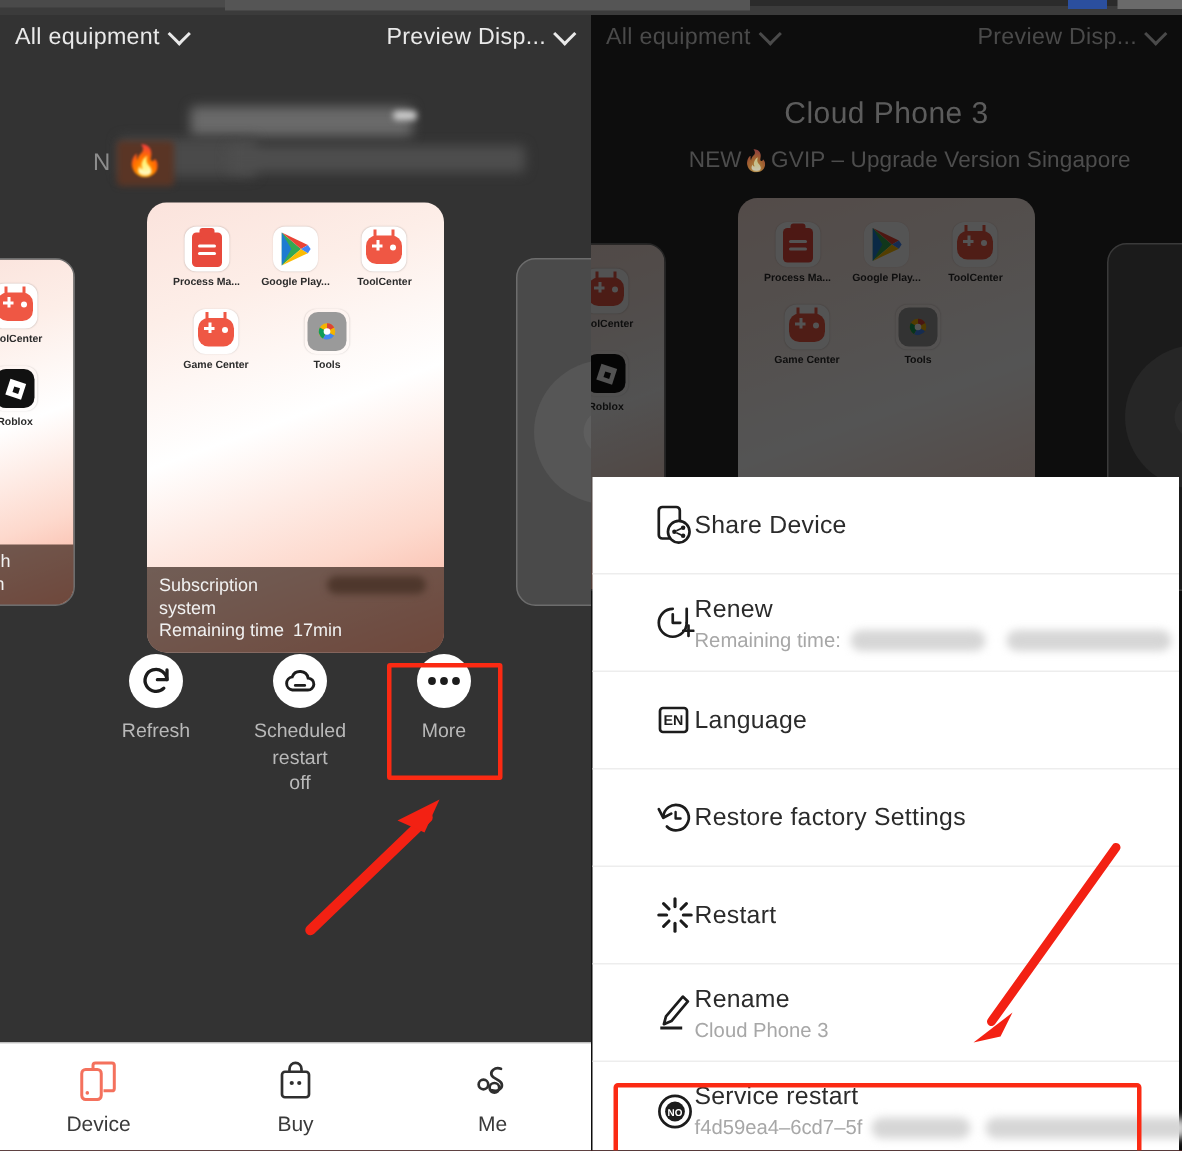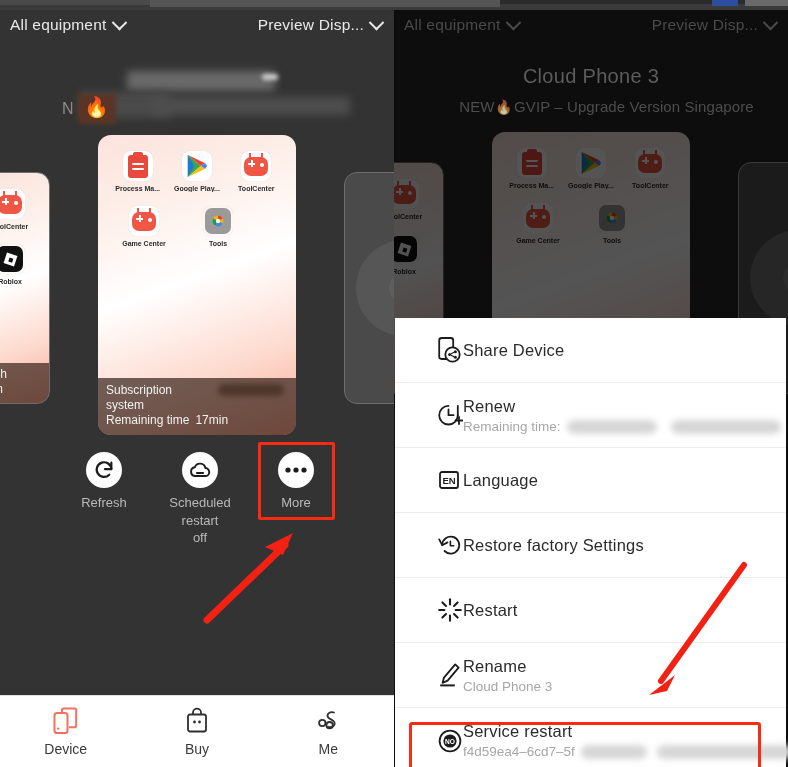--- a/index.html
+++ b/index.html
@@ -108,21 +108,21 @@
 
   
   .ring { position:absolute; left:50%; top:50%; width:96px; height:96px; margin:-48px 0 0 -48px;
           border-radius:50%; background:#565656; }
   .ring-in { position:absolute; left:50%; top:50%; width:30px; height:30px; margin:-15px 0 0 -15px;
              border-radius:50%; background:#5e5e5e; }
   .ring-b { position:absolute; left:0; bottom:36px; width:100%; text-align:center;
             color:#8c8c8c; font-size:12px; }
 
   
-  .actions { position:absolute; left:0; top:432px; width:470px; height:80px; }
+  .actions { position:absolute; left:0; top:416px; width:470px; height:80px; }
   .act { position:absolute; width:96px; text-align:center; }
   .act-a { left:56px; } .act-b { left:152px; } .act-c { left:258px; width:76px; }
   .act-circ { width:36px; height:36px; border-radius:50%; background:#fff; margin:10px auto 6px auto;
               display:flex; align-items:center; justify-content:center; }
   .act-lbl { font-size:13px; color:#b9b9b9; line-height:1.35; }
   .hl-box { position:absolute; left:258px; top:432px; width:77px; height:78px;
             border:3px solid #fb2a13; border-radius:2px; }
 
   
   .arrow { position:absolute; }

